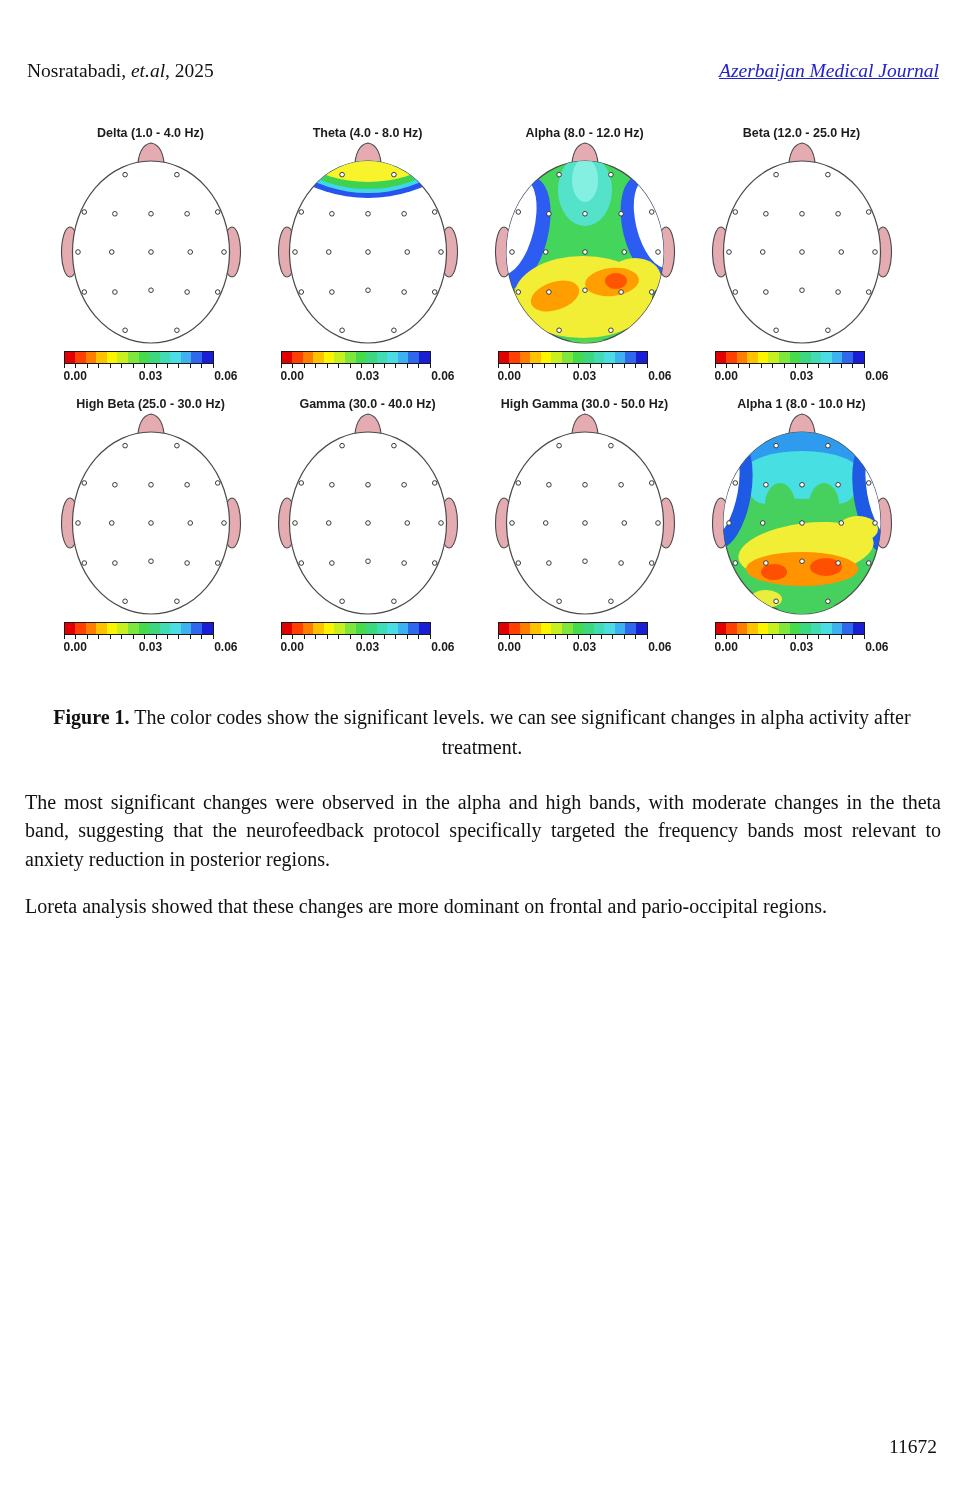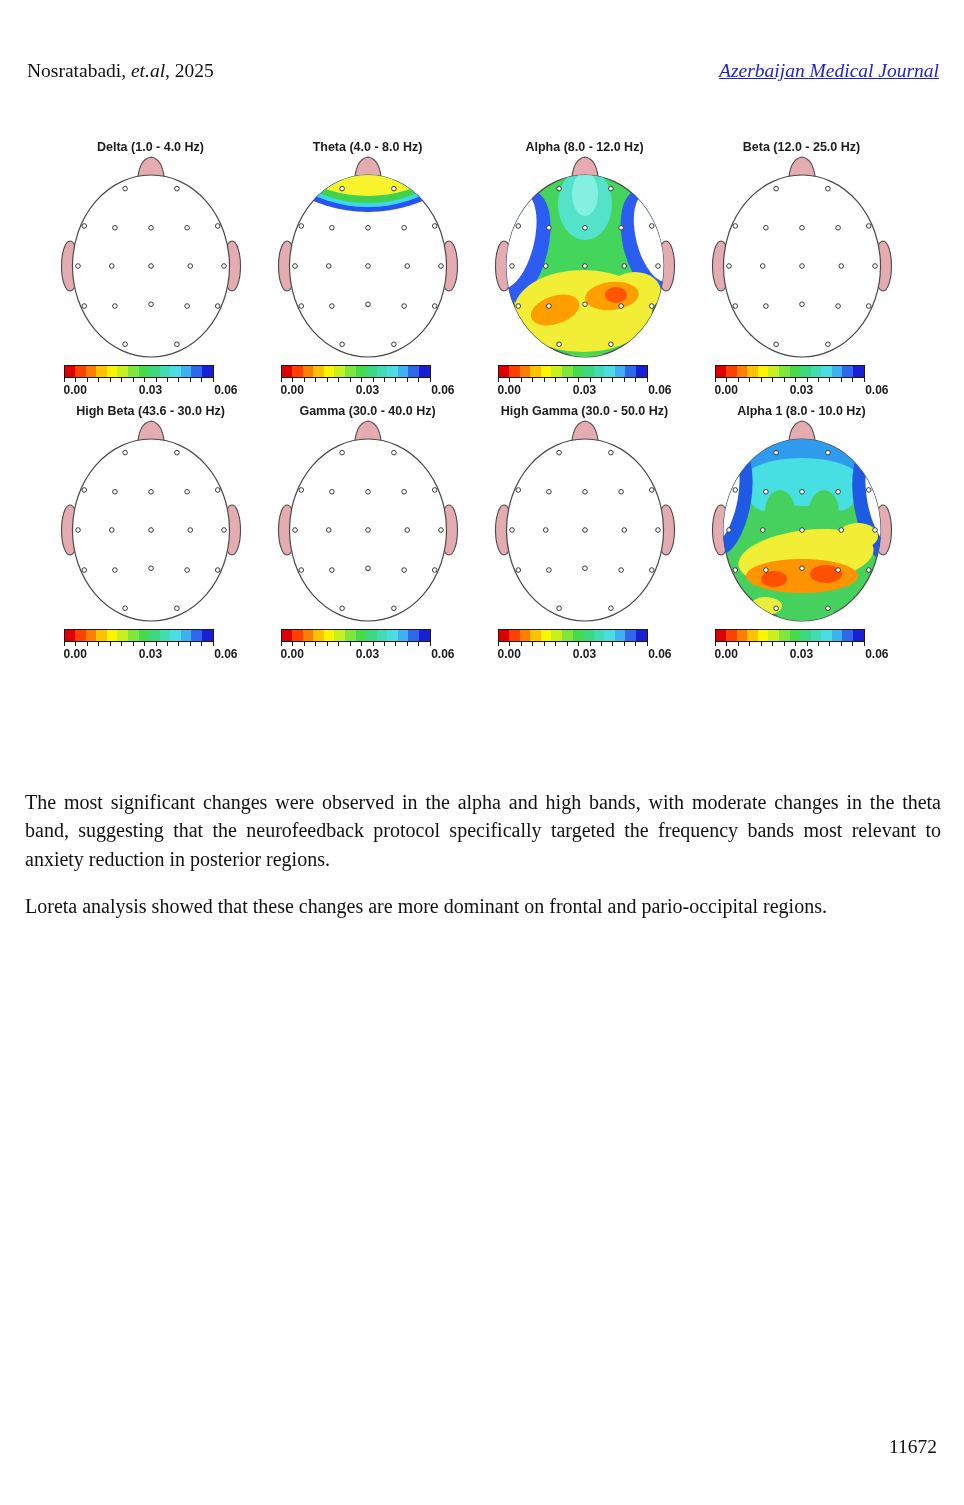--- a/index.html
+++ b/index.html
@@ -17,23 +17,23 @@
     position:absolute;top:60px;left:27px;right:25px;
     display:flex;justify-content:space-between;align-items:baseline;
     font-size:19.5px;
   }
   .authors .etal{font-style:italic;}
   .journal-link{
     color:#2222cc;font-style:italic;text-decoration:underline;cursor:pointer;text-align:center;
   }
   
   .figure-grid{
-    position:absolute;top:140px;left:42px;width:868px;
+    position:absolute;top:126px;left:42px;width:868px;
     display:grid;grid-template-columns:repeat(4,1fr);
-    row-gap:7px;justify-items:center;
+    row-gap:14px;justify-items:center;
   }
   .topo-cell{width:217px;display:flex;flex-direction:column;align-items:center;}
   .topo-title{
     font-family:"Liberation Sans", sans-serif;
     font-size:12.5px;font-weight:700;color:#1c1c1c;
     margin-bottom:1px;white-space:nowrap;
   }
   .topo-svg{display:block;}
   .cbar-wrap{display:flex;flex-direction:column;align-items:flex-start;margin-top:4px;}
   .cbar{
@@ -325,21 +325,21 @@
           </div>
           <div class="cbar-ticks"></div>
           <div class="cbar-labels">
             <span>0.00</span>
             <span>0.03</span>
             <span>0.06</span>
           </div>
         </div>
       </div>
       <div class="topo-cell">
-        <div class="topo-title">High Beta (43.6 - 30.0 Hz)</div>
+        <div class="topo-title">High Beta (25.0 - 30.0 Hz)</div>
         <svg viewBox="0 11 200 206" width="200" height="206" class="topo-svg">
           <defs>
             <clipPath id="headclip4">
               <ellipse cx="100" cy="122" rx="78.5" ry="91"></ellipse>
             </clipPath>
           </defs>
           <ellipse cx="19" cy="122" rx="8.5" ry="25" fill="#e4abb0" stroke="#4a4a4a" stroke-width="1.1"></ellipse>
           <ellipse cx="181" cy="122" rx="8.5" ry="25" fill="#e4abb0" stroke="#4a4a4a" stroke-width="1.1"></ellipse>
           <path d="M 86.5 40 Q 87 15 100 13 Q 113 15 113.5 40 Z" fill="#e4abb0" stroke="#4a4a4a" stroke-width="1.1"></path>
           <ellipse cx="100" cy="122" rx="78.5" ry="91" fill="#ffffff" stroke="#4a4a4a" stroke-width="1.2"></ellipse>
@@ -576,20 +576,23 @@
           <div class="cbar-ticks"></div>
           <div class="cbar-labels">
             <span>0.00</span>
             <span>0.03</span>
             <span>0.06</span>
           </div>
         </div>
       </div>
     </div>
 
+  <div class="caption">
+    <b>Figure 1.</b><span> The color codes show the significant levels. we can see significant changes in alpha activity after treatment.</span>
+  </div>
 
   <div class="bodytext">
     <div class="para">The most significant changes were observed in the alpha and high bands, with moderate changes in the theta band, suggesting that the neurofeedback protocol specifically targeted the frequency bands most relevant to anxiety reduction in posterior regions.</div>
     <div class="loreta">Loreta analysis showed that these changes are more dominant on frontal and pario-occipital regions.</div>
   </div>
 
   <div class="page-number">11672</div>
 
 </div>
 

